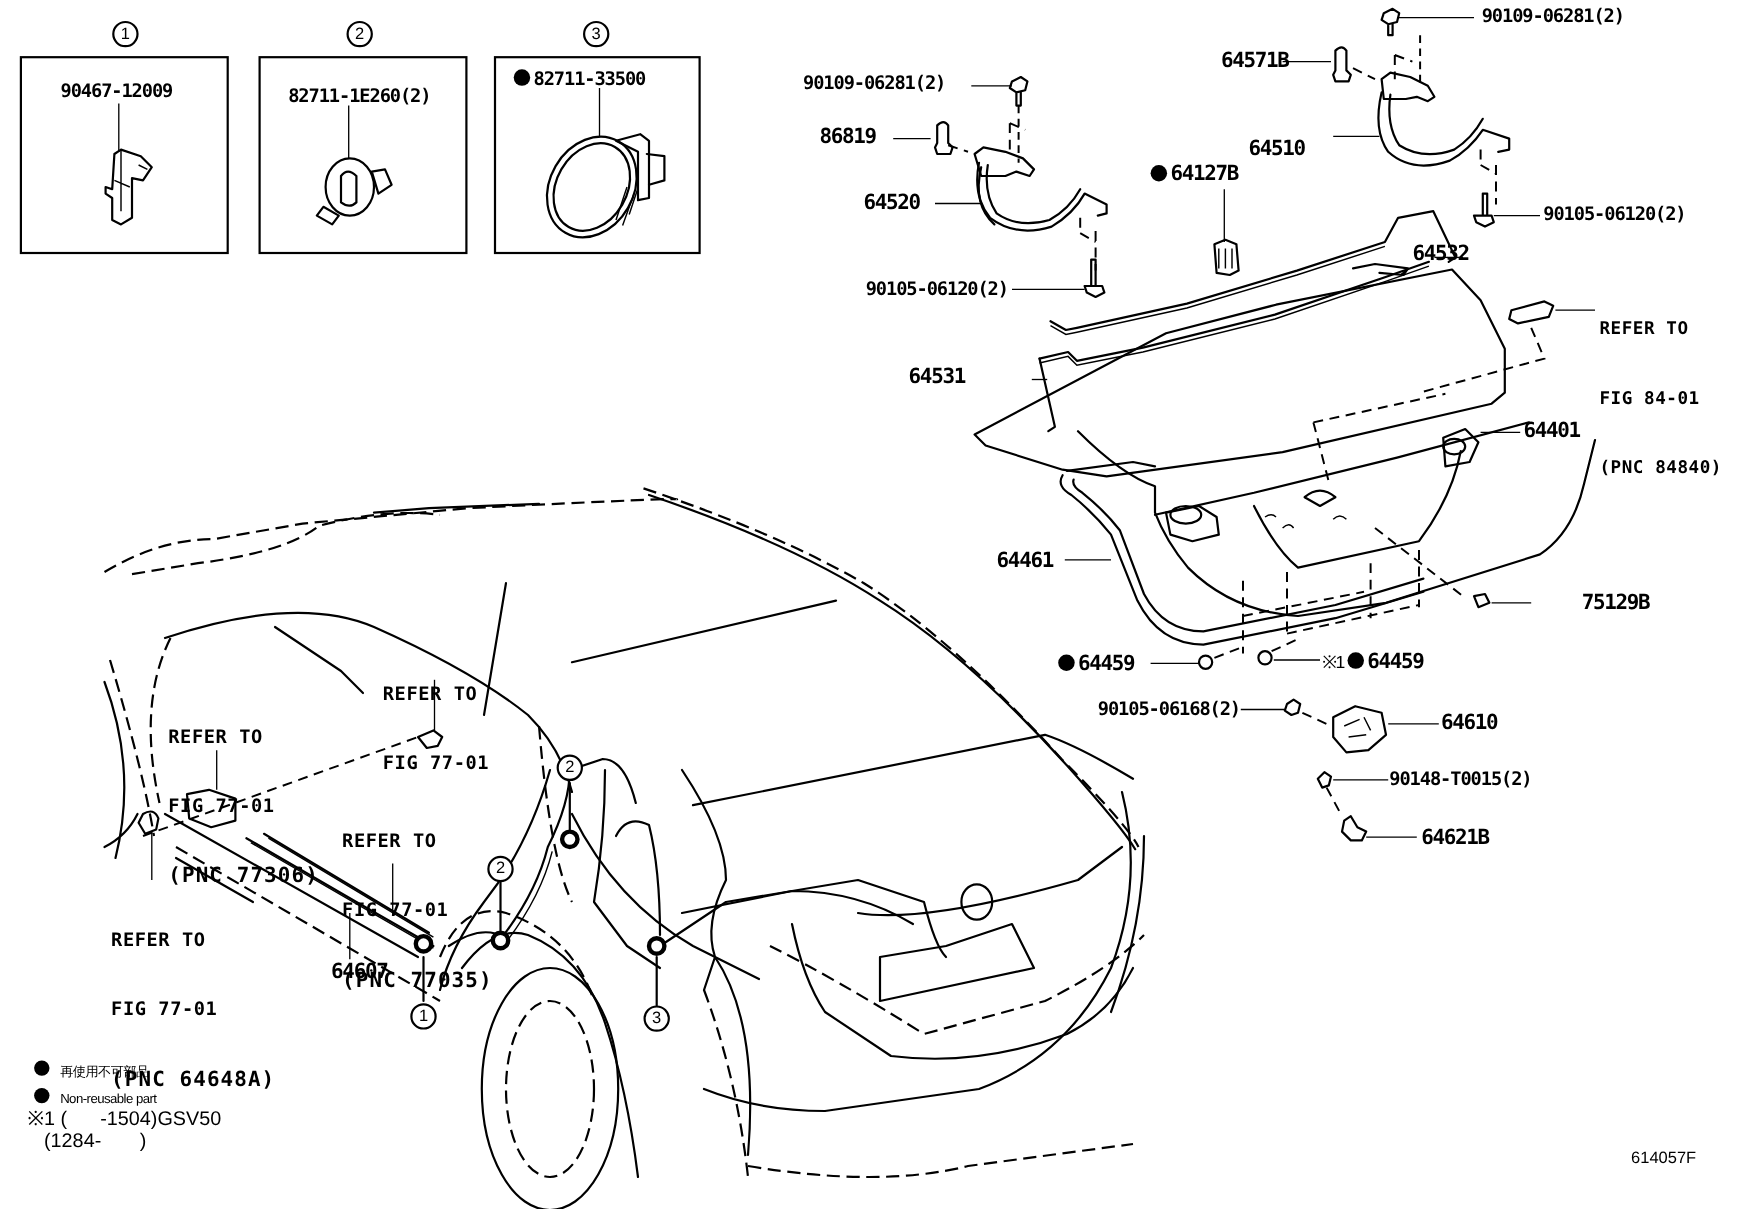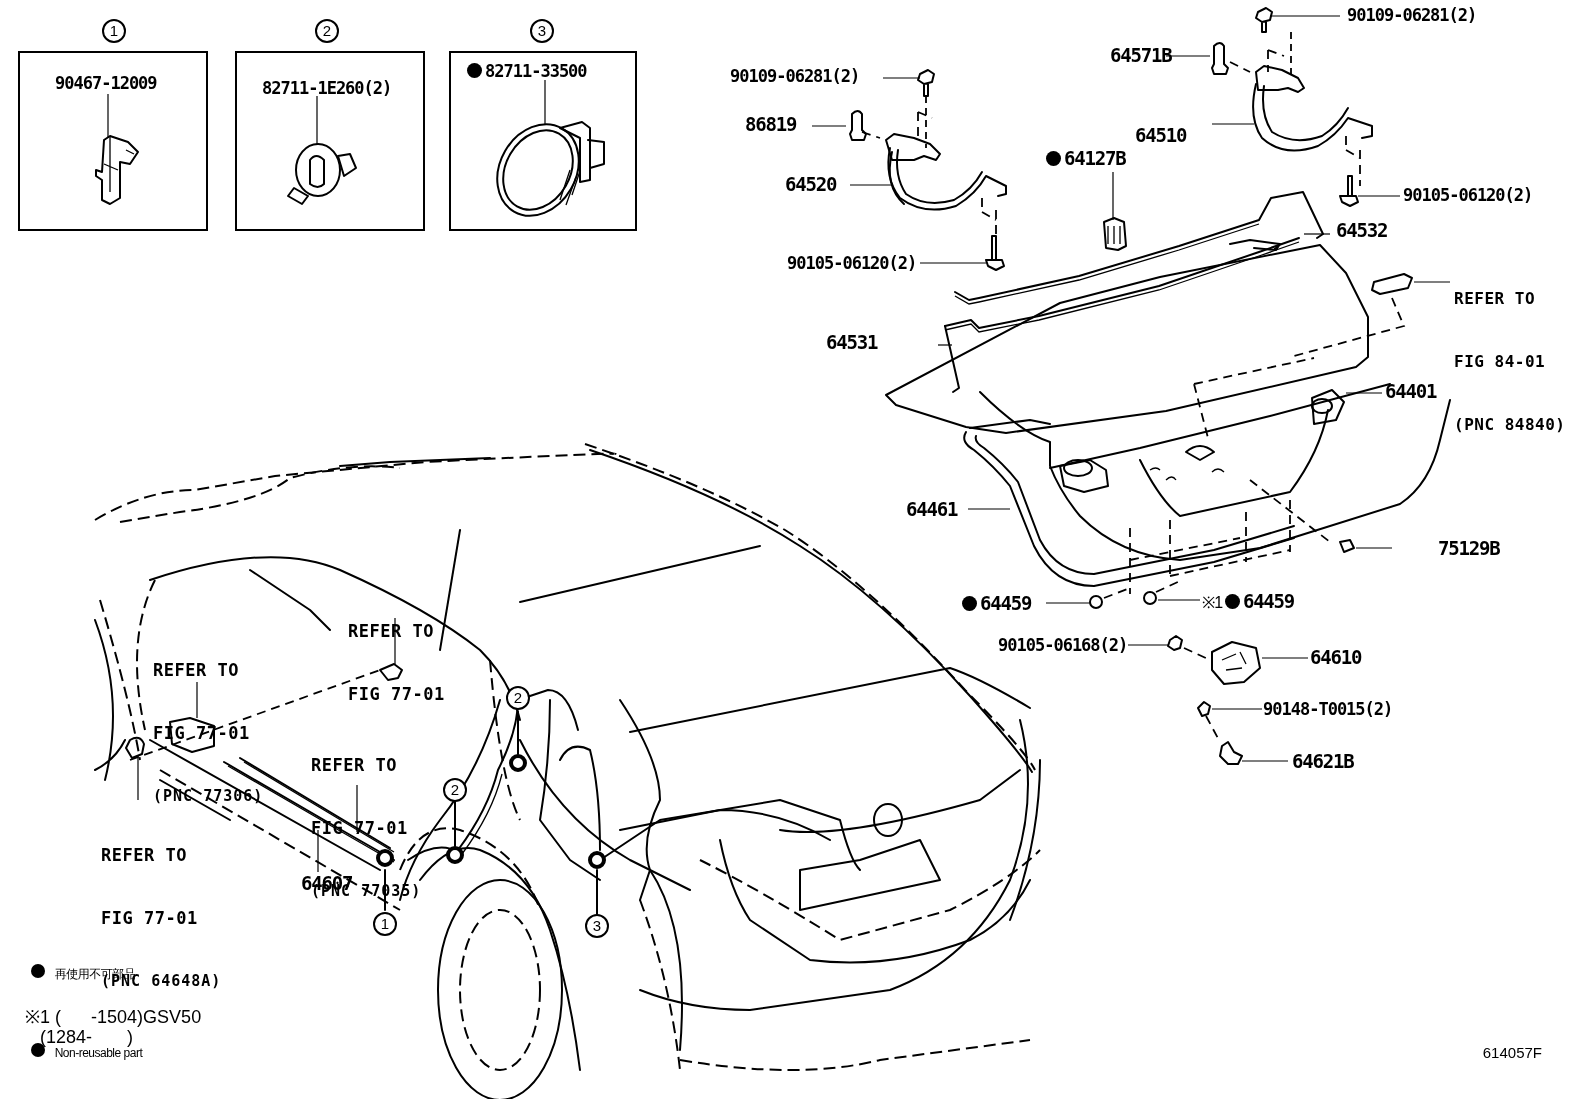--- a/index.html
+++ b/index.html
@@ -3,21 +3,21 @@
 <meta charset="utf-8">
 <style>
   html, body { margin: 0; padding: 0; background: #ffffff; }
   body { width: 1592px; height: 1099px; position: relative; overflow: hidden;
          font-family: "DejaVu Sans Mono", "Liberation Mono", monospace; color: #000; }
   #diagram { position: absolute; left: 0; top: 0; width: 1592px; height: 1099px; }
   .lbl { position: absolute; font-family: "DejaVu Sans Mono", "Liberation Mono", monospace;
          font-weight: bold; font-size: 19px; letter-spacing: -1.2px; white-space: nowrap; line-height: 1; }
   .lbl.sm { font-size: 17px; letter-spacing: -1px; }
   .lbl.ref { font-size: 17px; letter-spacing: 0.5px; line-height: 21px; white-space: pre; }
-  .lbl.ref .pnc { font-weight: bold; font-size: 15px; letter-spacing: 1px; }
+  .lbl.ref .pnc { font-weight: bold; font-size: 19px; letter-spacing: 1px; }
   .dot { display: inline-block; width: 15px; height: 15px; border-radius: 50%; background: #000;
          vertical-align: -1px; margin-right: 3px; }
   .legend { position: absolute; left: 25px; font-family: "Liberation Sans", sans-serif; font-size: 12px;
             letter-spacing: -0.5px; white-space: pre; }
   .legend .dot { width: 14px; height: 14px; margin-right: 10px; vertical-align: 0; }
   .note { position: absolute; font-family: "Liberation Sans", sans-serif; font-size: 18px; white-space: pre; }
   .figno { position: absolute; right: 50px; bottom: 38px; font-family: "Liberation Sans", sans-serif; font-size: 15px; }
   .circ { position: absolute; width: 24px; height: 24px; border: 2px solid #000; border-radius: 50%;
           box-sizing: border-box; font-family: "Liberation Sans", sans-serif; font-size: 15px;
           text-align: center; line-height: 20px; background: #fff; }
@@ -257,21 +257,21 @@
 <div class="lbl" style="left:785px;top:175px;">64520</div>
 <div class="lbl sm" style="left:787px;top:255px;">90105-06120(2)</div>
 <div class="lbl" style="left:1046px;top:149px;">
   <span class="dot"></span><span>64127B</span>
 </div>
 
 <div class="lbl sm" style="left:1347px;top:7px;">90109-06281(2)</div>
 <div class="lbl" style="left:1110px;top:46px;">64571B</div>
 <div class="lbl" style="left:1135px;top:114px;margin-top:12px;">64510</div>
 <div class="lbl sm" style="left:1403px;top:187px;">90105-06120(2)</div>
-<div class="lbl" style="left:1336px;top:221px;">64532</div>
+<div class="lbl" style="left:1284px;top:221px;">64532</div>
 <div class="lbl" style="left:826px;top:333px;">64531</div>
 
 <div class="lbl ref" style="left:1454px;top:246px;font-size:16px;">
   <div>REFER TO</div>
   <div>FIG 84-01</div>
   <div>(PNC 84840)</div>
 </div>
 
 <div class="lbl" style="left:1385px;top:382px;">64401</div>
 <div class="lbl" style="left:906px;top:500px;">64461</div>
@@ -310,19 +310,19 @@
 </div>
 
 <div class="circ" style="left:373px;top:912px;">1</div>
 <div class="circ" style="left:443px;top:778px;">2</div>
 <div class="circ" style="left:506px;top:686px;">2</div>
 <div class="circ" style="left:585px;top:914px;">3</div>
 
 <div class="legend" style="top:950px;">
   <span class="dot"></span><span>再使用不可部品</span>
 </div>
-<div class="legend" style="top:1029px;">
+<div class="legend" style="top:975px;">
   <span class="dot"></span><span>Non-reusable part</span>
 </div>
 <div class="note" style="left:25px;top:1004px;">※1 (      -1504)GSV50</div>
 <div class="note" style="left:25px;top:1027px;">   (1284-       )</div>
 
 <div class="figno">614057F</div>
 
 </body></html>

